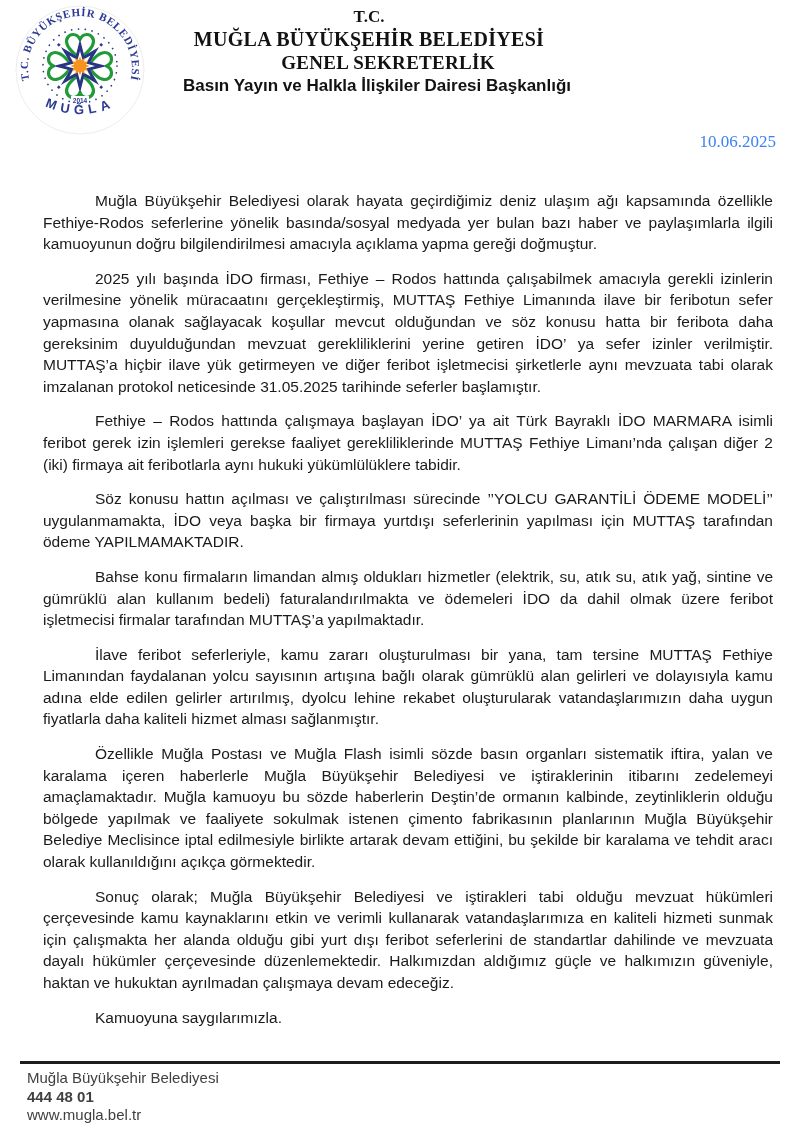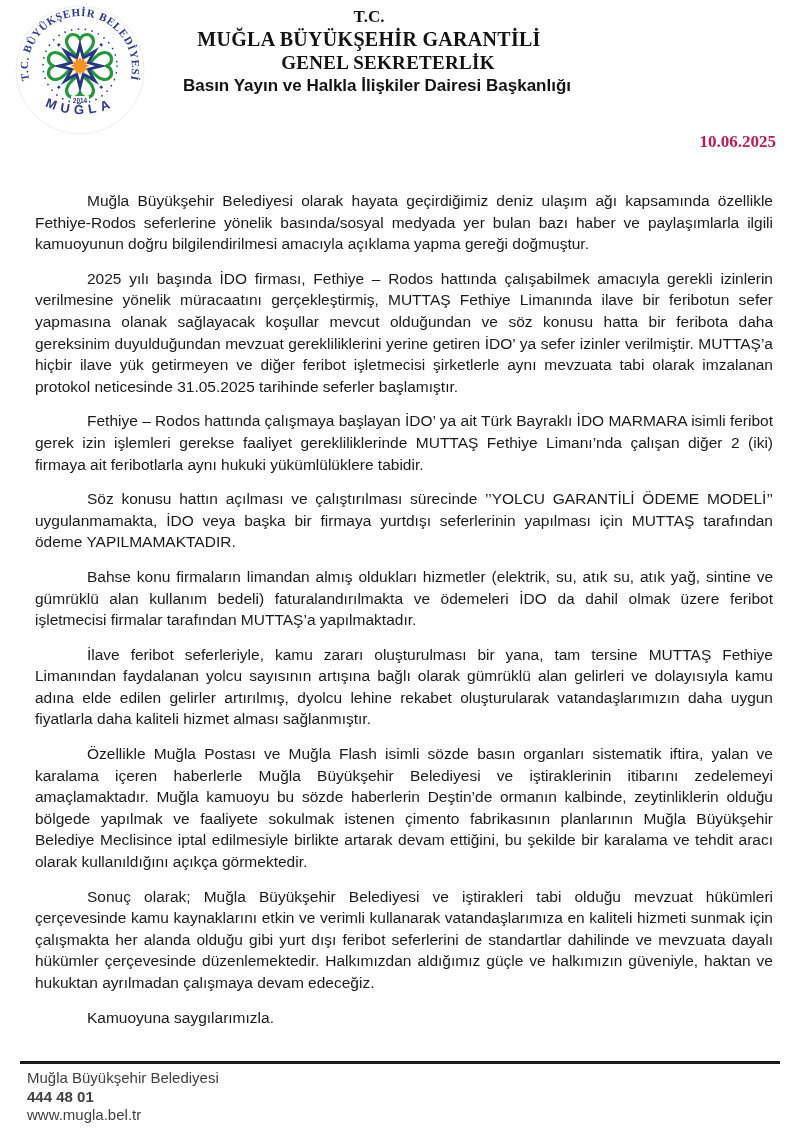--- a/index.html
+++ b/index.html
@@ -60,40 +60,40 @@
     font-weight: bold;
     font-size: 17px;
     line-height: 24px;
     padding-left: 16px;
   }
   #doc-date {
     position: absolute;
     top: 132px;
     right: 24px;
     font-family: "Liberation Serif", serif;
-    font-weight: bold;
+    font-weight: normal;
     font-size: 17px;
-    color: #be185d;
+    color: #3b82f6;
   }
 
   
   #doc-body {
     position: absolute;
     top: 190px;
     left: 27px;
     width: 746px;
     height: 865px;
     overflow: hidden;
     font-size: 15.5px;
     line-height: 21.6px;
     text-align: justify;
     color: #1a1a1a;
   }
   #doc-body p {
-    margin: 0 0 13px 8px;
+    margin: 0 0 13px 16px;
     text-indent: 52px;
   }
 
   
   #footer-rule {
     position: absolute;
     top: 1061px;
     left: 20px;
     width: 760px;
     height: 3px;
@@ -161,21 +161,21 @@
     <rect x="57" y="92" width="18" height="9" fill="#ffffff"></rect>
     <text x="66" y="99" text-anchor="middle" font-family="Liberation Sans, sans-serif" font-weight="bold" font-size="6.5" fill="#2b3990">2014</text>
 
     <text font-family="Liberation Sans, sans-serif" font-weight="bold" font-size="13" letter-spacing="5" fill="#2b3990">
       <textPath href="#bottomPath" startOffset="50%" text-anchor="middle">MUĞLA</textPath>
     </text>
   </svg>
 
   <div id="header-text">
     <div class="h-line1">T.C.</div>
-    <div class="h-line2">MUĞLA BÜYÜKŞEHİR GARANTİLİ</div>
+    <div class="h-line2">MUĞLA BÜYÜKŞEHİR BELEDİYESİ</div>
     <div class="h-line3">GENEL SEKRETERLİK</div>
     <div class="h-line4">Basın Yayın ve Halkla İlişkiler Dairesi Başkanlığı</div>
   </div>
 
   <div id="doc-date">10.06.2025</div>
 
   <div id="doc-body">
     <p>Muğla Büyükşehir Belediyesi olarak hayata geçirdiğimiz deniz ulaşım ağı kapsamında özellikle Fethiye-Rodos seferlerine yönelik basında/sosyal medyada yer bulan bazı haber ve paylaşımlarla ilgili kamuoyunun doğru bilgilendirilmesi amacıyla açıklama yapma gereği doğmuştur.</p>
     <p>2025 yılı başında İDO firması, Fethiye – Rodos hattında çalışabilmek amacıyla gerekli izinlerin verilmesine yönelik müracaatını gerçekleştirmiş, MUTTAŞ Fethiye Limanında ilave bir feribotun sefer yapmasına olanak sağlayacak koşullar mevcut olduğundan ve söz konusu hatta bir feribota daha gereksinim duyulduğundan mevzuat gerekliliklerini yerine getiren İDO’ ya sefer izinler verilmiştir. MUTTAŞ’a hiçbir ilave yük getirmeyen ve diğer feribot işletmecisi şirketlerle aynı mevzuata tabi olarak imzalanan protokol neticesinde 31.05.2025 tarihinde seferler başlamıştır.</p>
     <p>Fethiye – Rodos hattında çalışmaya başlayan İDO’ ya ait Türk Bayraklı İDO MARMARA isimli feribot gerek izin işlemleri gerekse faaliyet gerekliliklerinde MUTTAŞ Fethiye Limanı’nda çalışan diğer 2 (iki) firmaya ait feribotlarla aynı hukuki yükümlülüklere tabidir.</p>

